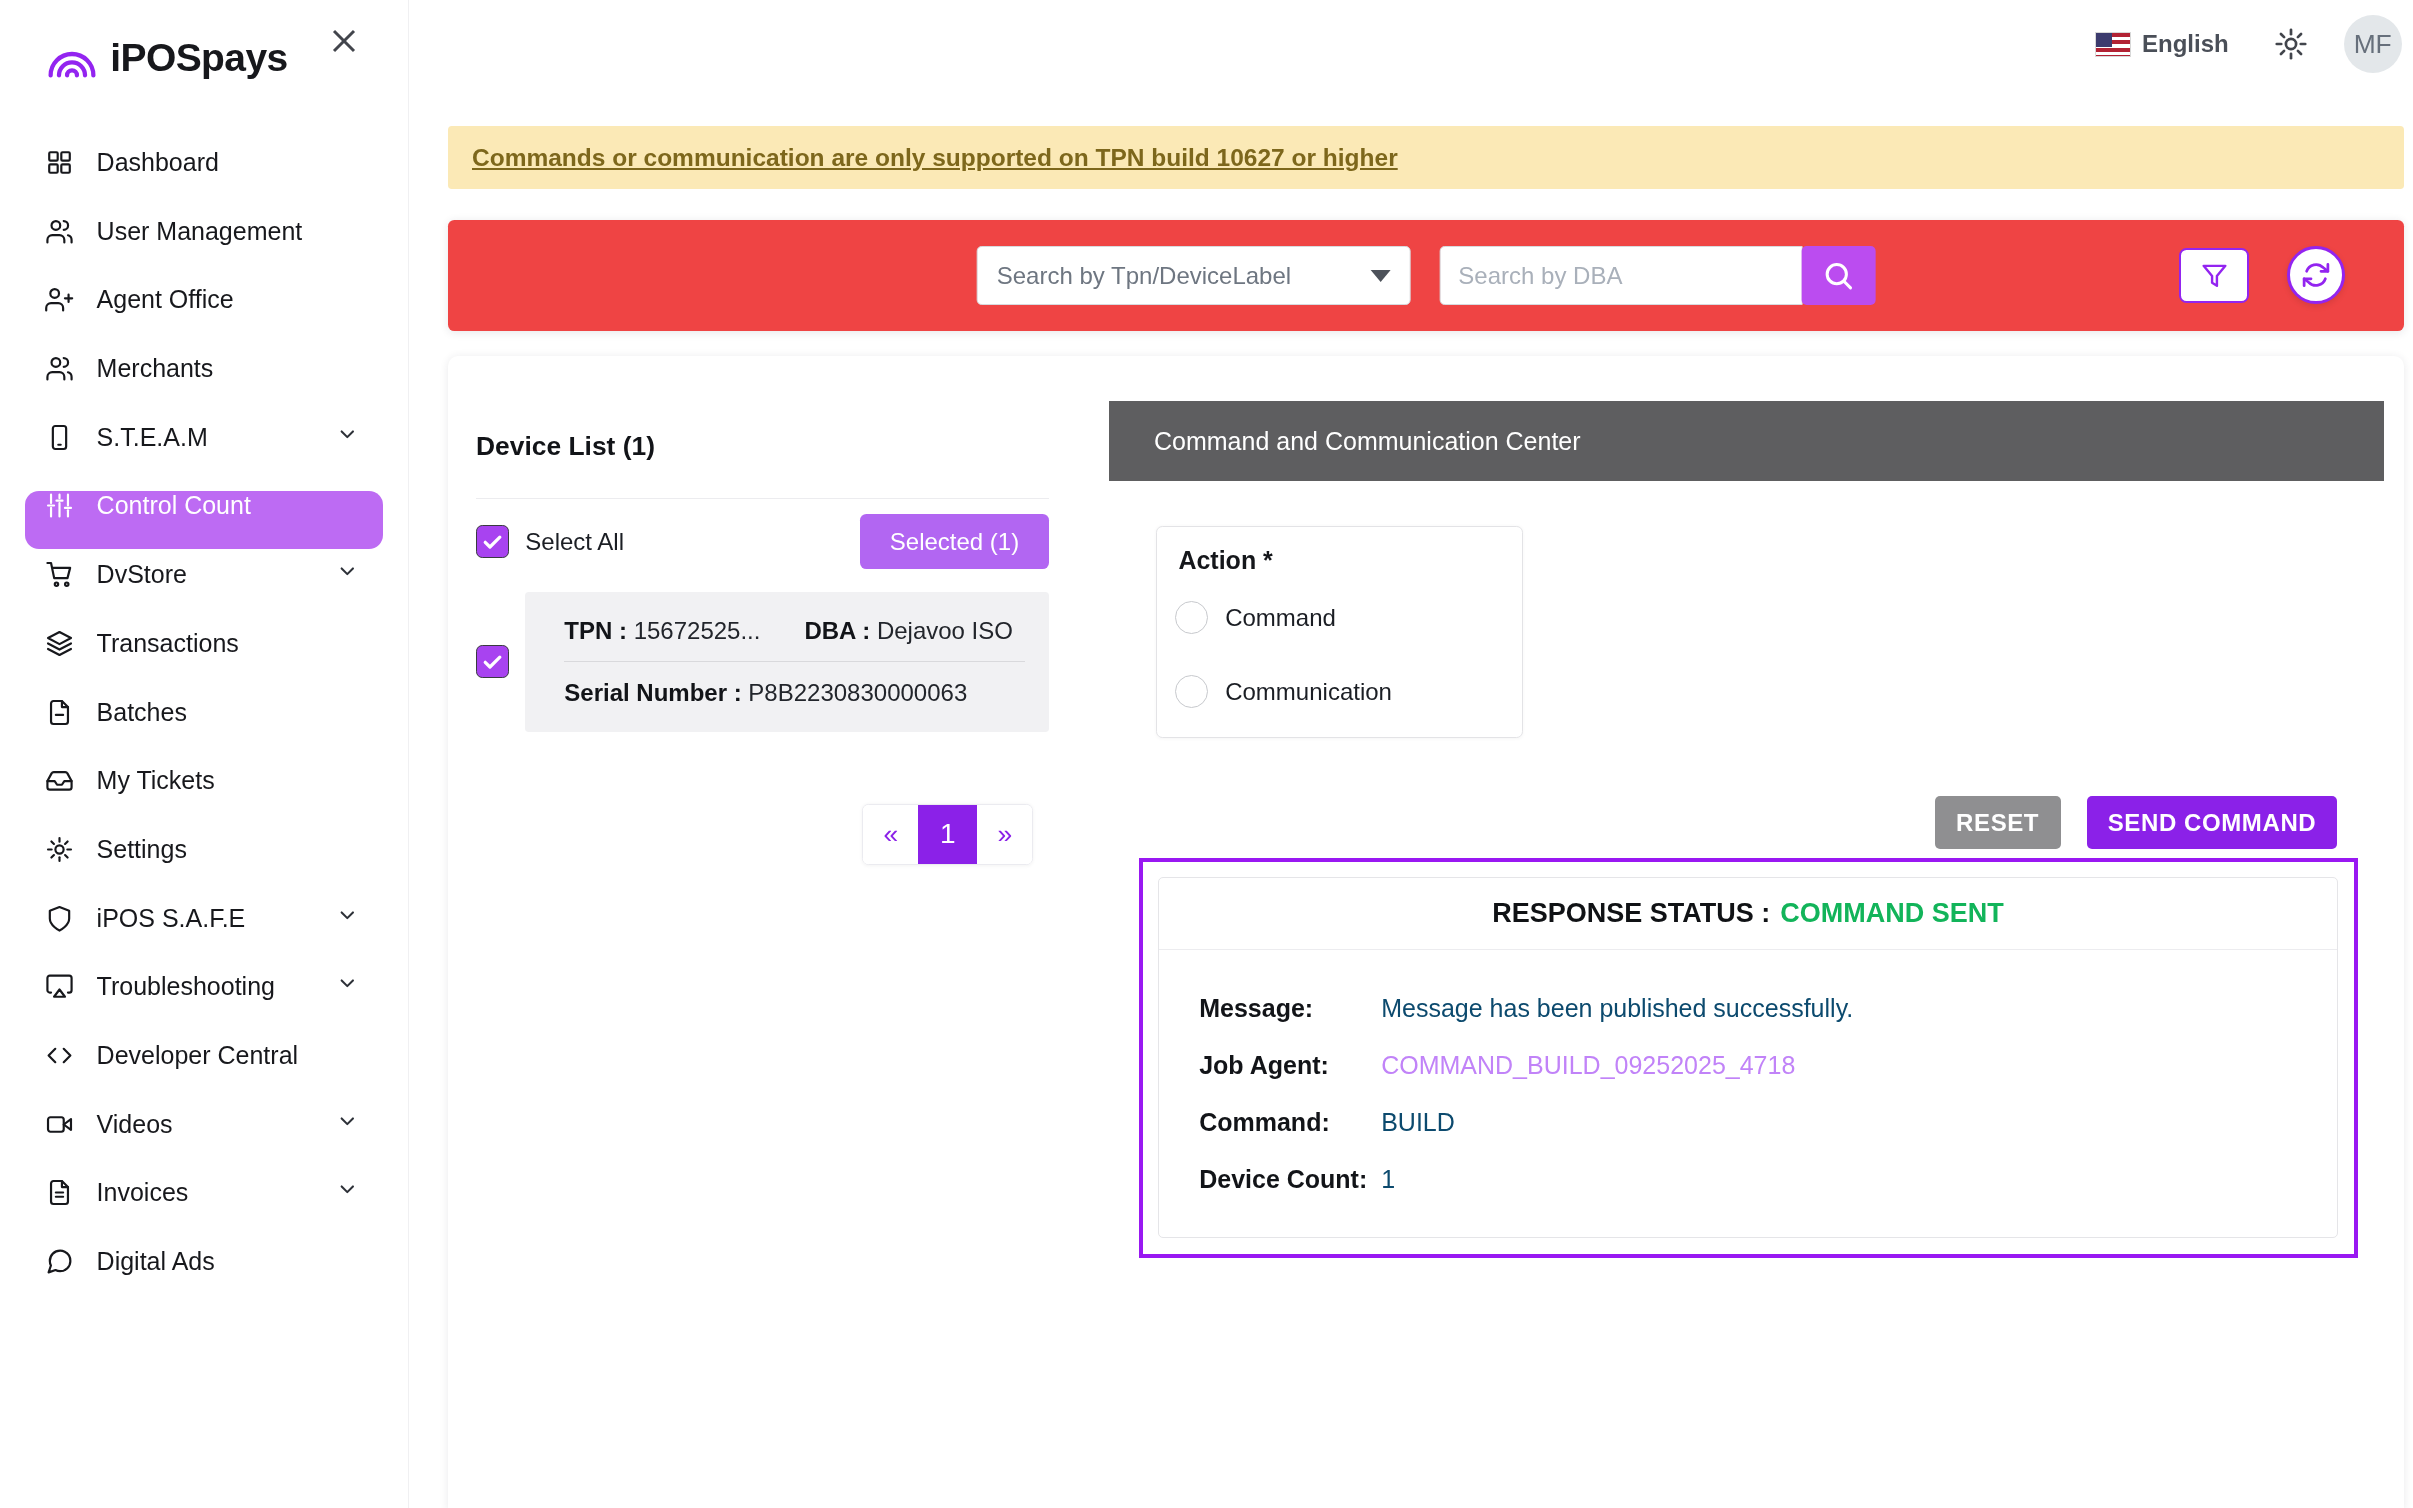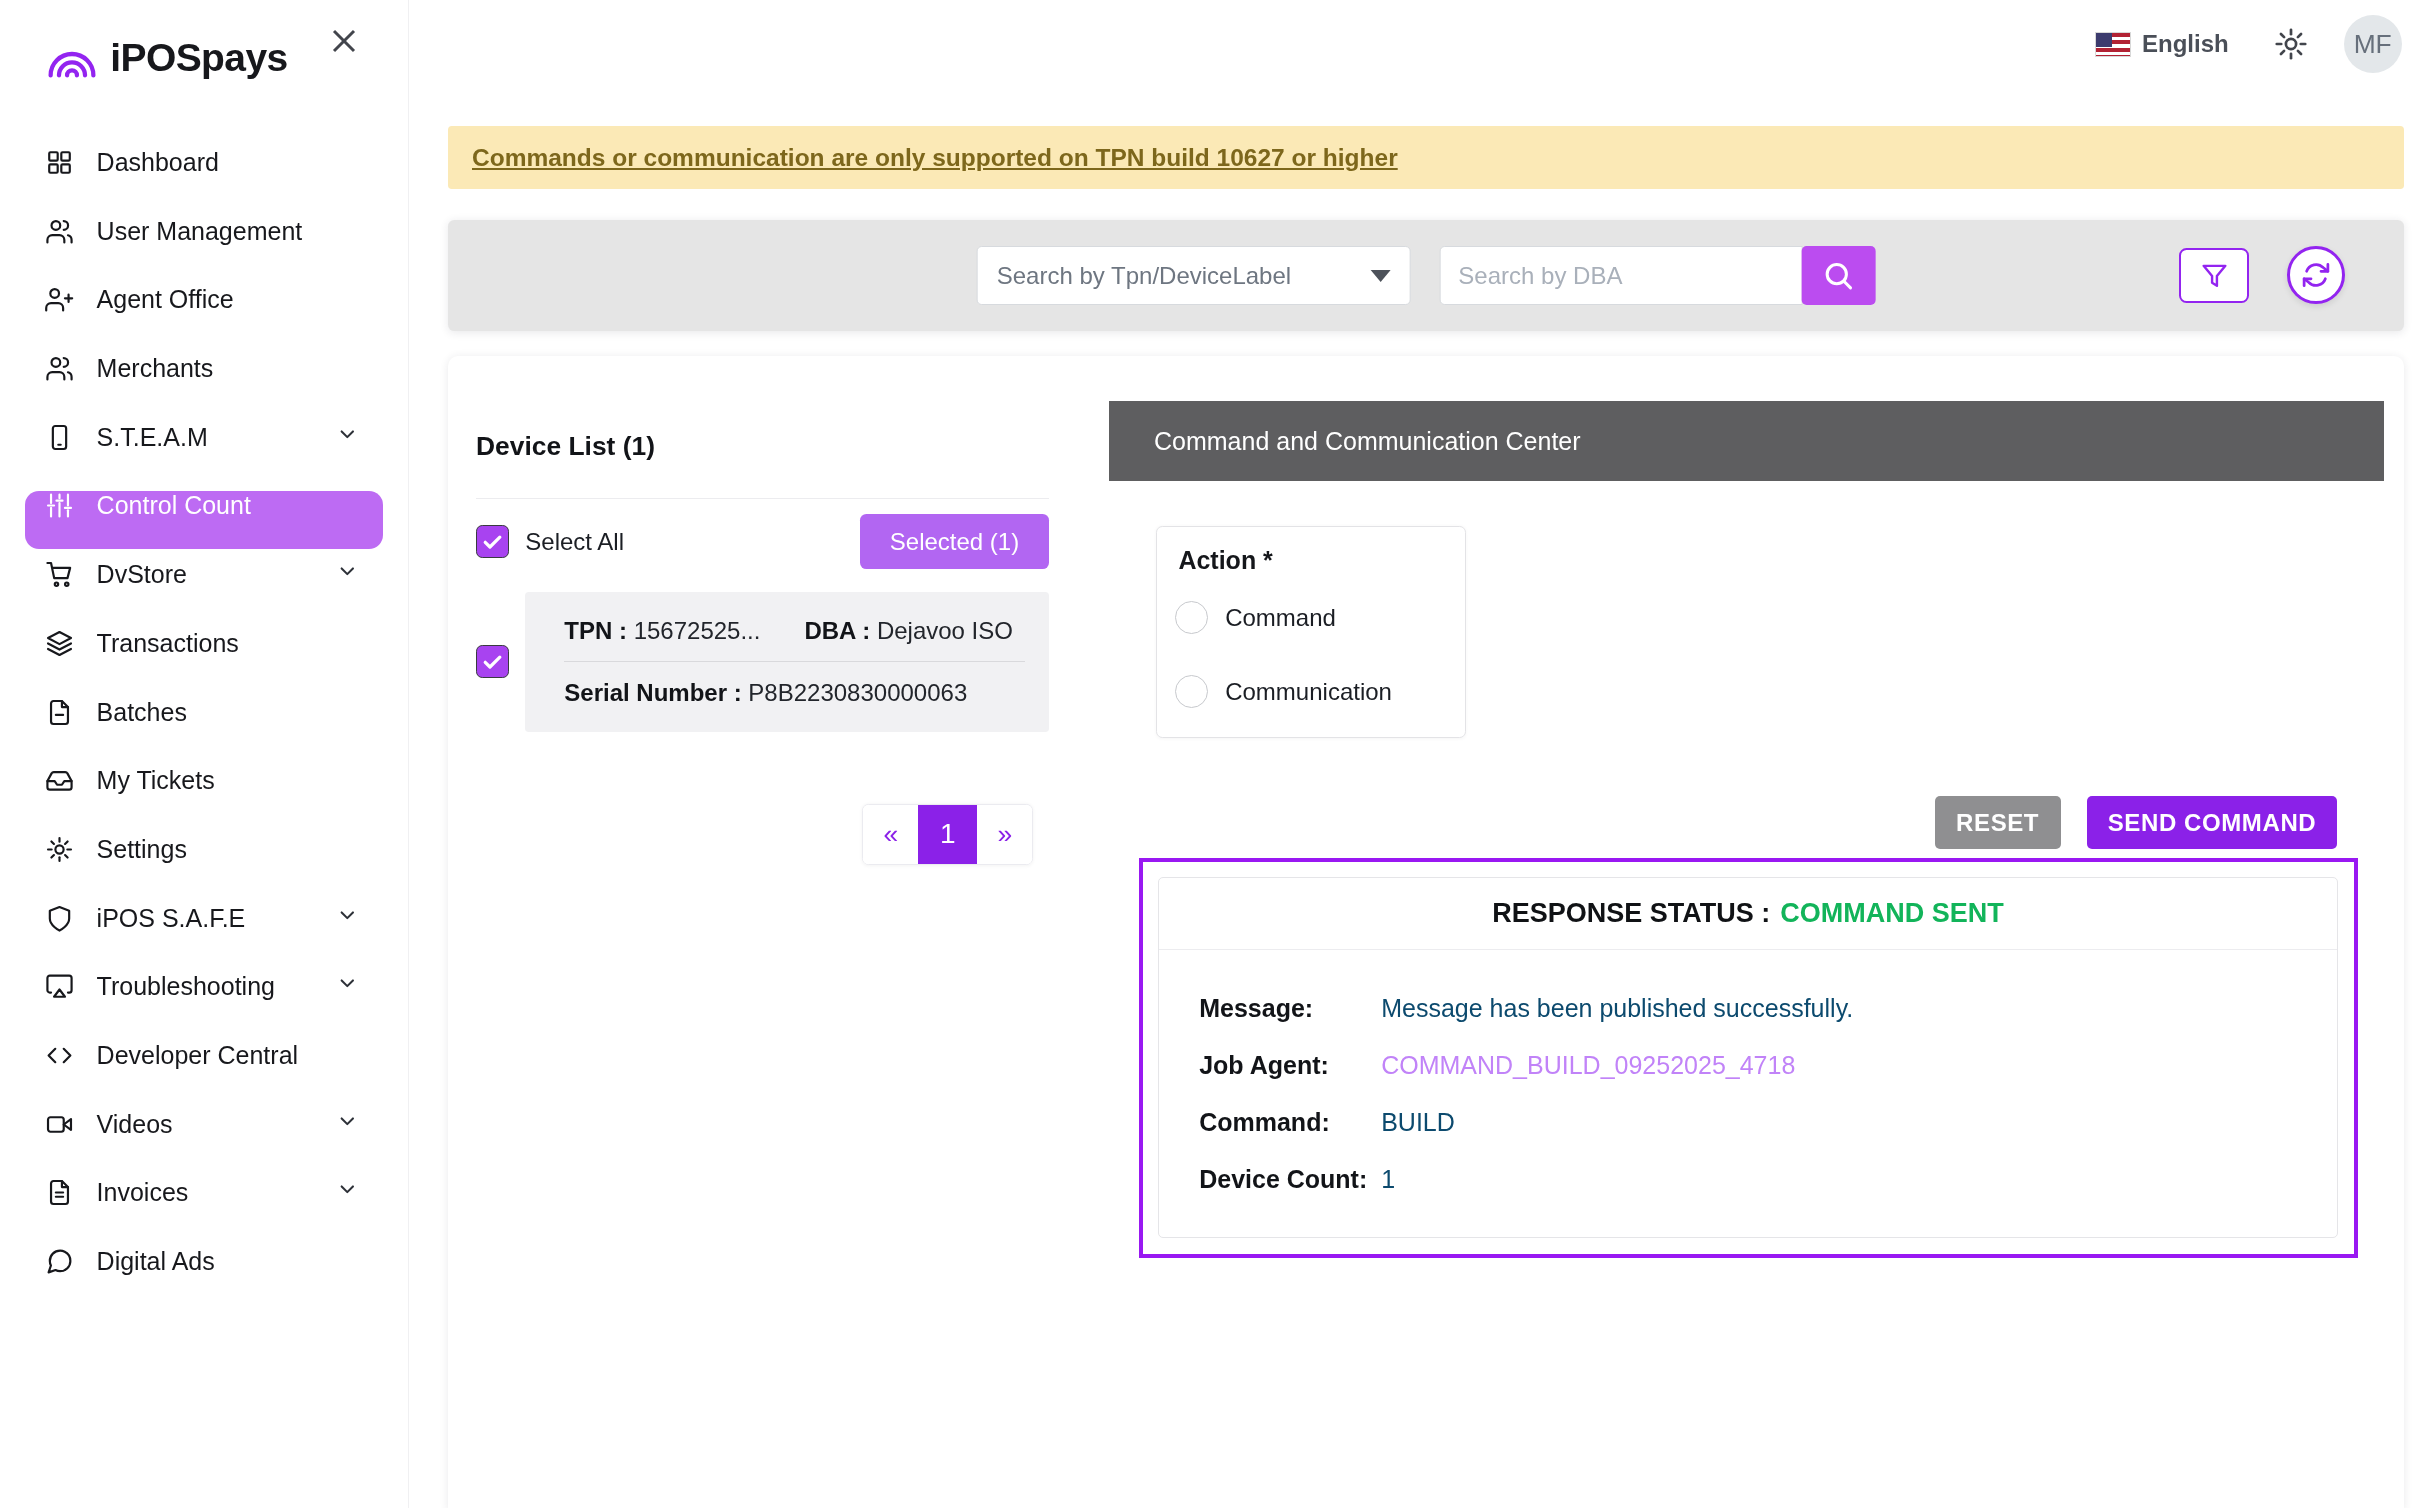--- a/index.html
+++ b/index.html
@@ -44,21 +44,21 @@
             stroke-linecap:round; }
   .avatar { margin-left:35px; width:58px; height:58px; border-radius:50%; background:#e3e7ea;
             display:flex; align-items:center; justify-content:center; font-size:26.4px;
             color:#666f7b; cursor:pointer; }
 
   .banner { margin-top:38px; height:63px; background:#fbe9b6; border-radius:3.8px;
             display:flex; align-items:center; padding-left:24px; }
   .banner-text { font-size:24.5px; font-weight:700; color:#7d671c; text-decoration:underline;
                  cursor:pointer; }
 
-  .toolbar-card { margin-top:31px; height:111px; background:#e5e5e5; border-radius:6.3px;
+  .toolbar-card { margin-top:31px; height:111px; background:#ef4444; border-radius:6.3px;
                   box-shadow:0 1.3px 8.8px rgba(40,40,60,0.10); position:relative;text-decoration:underline; }
   .search-group { position:absolute; left:50%; top:26px; transform:translateX(-50%);
                   display:flex; align-items:center; }
   .search-type { width:434px; height:59px; border:1.3px solid #d7dade; border-radius:5px;
                  display:flex; align-items:center; justify-content:space-between;
                  padding:0 19px; cursor:pointer; background:#fff; }
   .search-type-text { font-size:24px; color:#6e7681; }
   .caret-down { width:0; height:0; border-left:10px solid transparent;
                 border-right:10px solid transparent; border-top:12.6px solid #4d525a; }
   .dba-wrap { display:flex; margin-left:29px; }
@@ -115,21 +115,21 @@
   .pg-btn { width:55px; height:59px; background:#fff; display:flex; align-items:center;
             justify-content:center; font-size:26.4px; color:#8b21e8; cursor:pointer; }
   .pg-page { width:59px; height:59px; background:#8b21e8; color:#fff; font-size:28px;
              display:flex; align-items:center; justify-content:center; cursor:pointer; }
 
   
   .command-col { width:1275px; margin-left:10px; }
   .command-header { margin-top:45px; height:80px; background:#5e5e60; display:flex;
                     align-items:center; padding-left:45px; }
   .command-header-text { color:#ffffff; font-size:25px; }
-  .action-card { margin:45px 0 0 47px; width:310px; height:212px; border:1.3px solid #e3e3e6;
+  .action-card { margin:45px 0 0 47px; width:367px; height:212px; border:1.3px solid #e3e3e6;
                  border-radius:6.3px; padding:19px 0 0 17.6px;
                  box-shadow:0 0.6px 3.8px rgba(0,0,0,0.04); }
   .action-label { font-size:25px; font-weight:700; color:#15171b; margin-left:3.8px; }
   .radio-row { display:flex; align-items:center; margin-top:26px; cursor:pointer; }
   .radio-row.second { margin-top:41px; }
   .radio-circle { width:33px; height:33px; border:1.9px solid #c7c9cd; border-radius:50%;
                   background:#fff; flex-shrink:0; }
   .radio-label { font-size:24px; color:#1b1e24; margin-left:17.6px; }
 
   .btn-row { margin-top:58px; display:flex; justify-content:flex-end; gap:26.4px;

